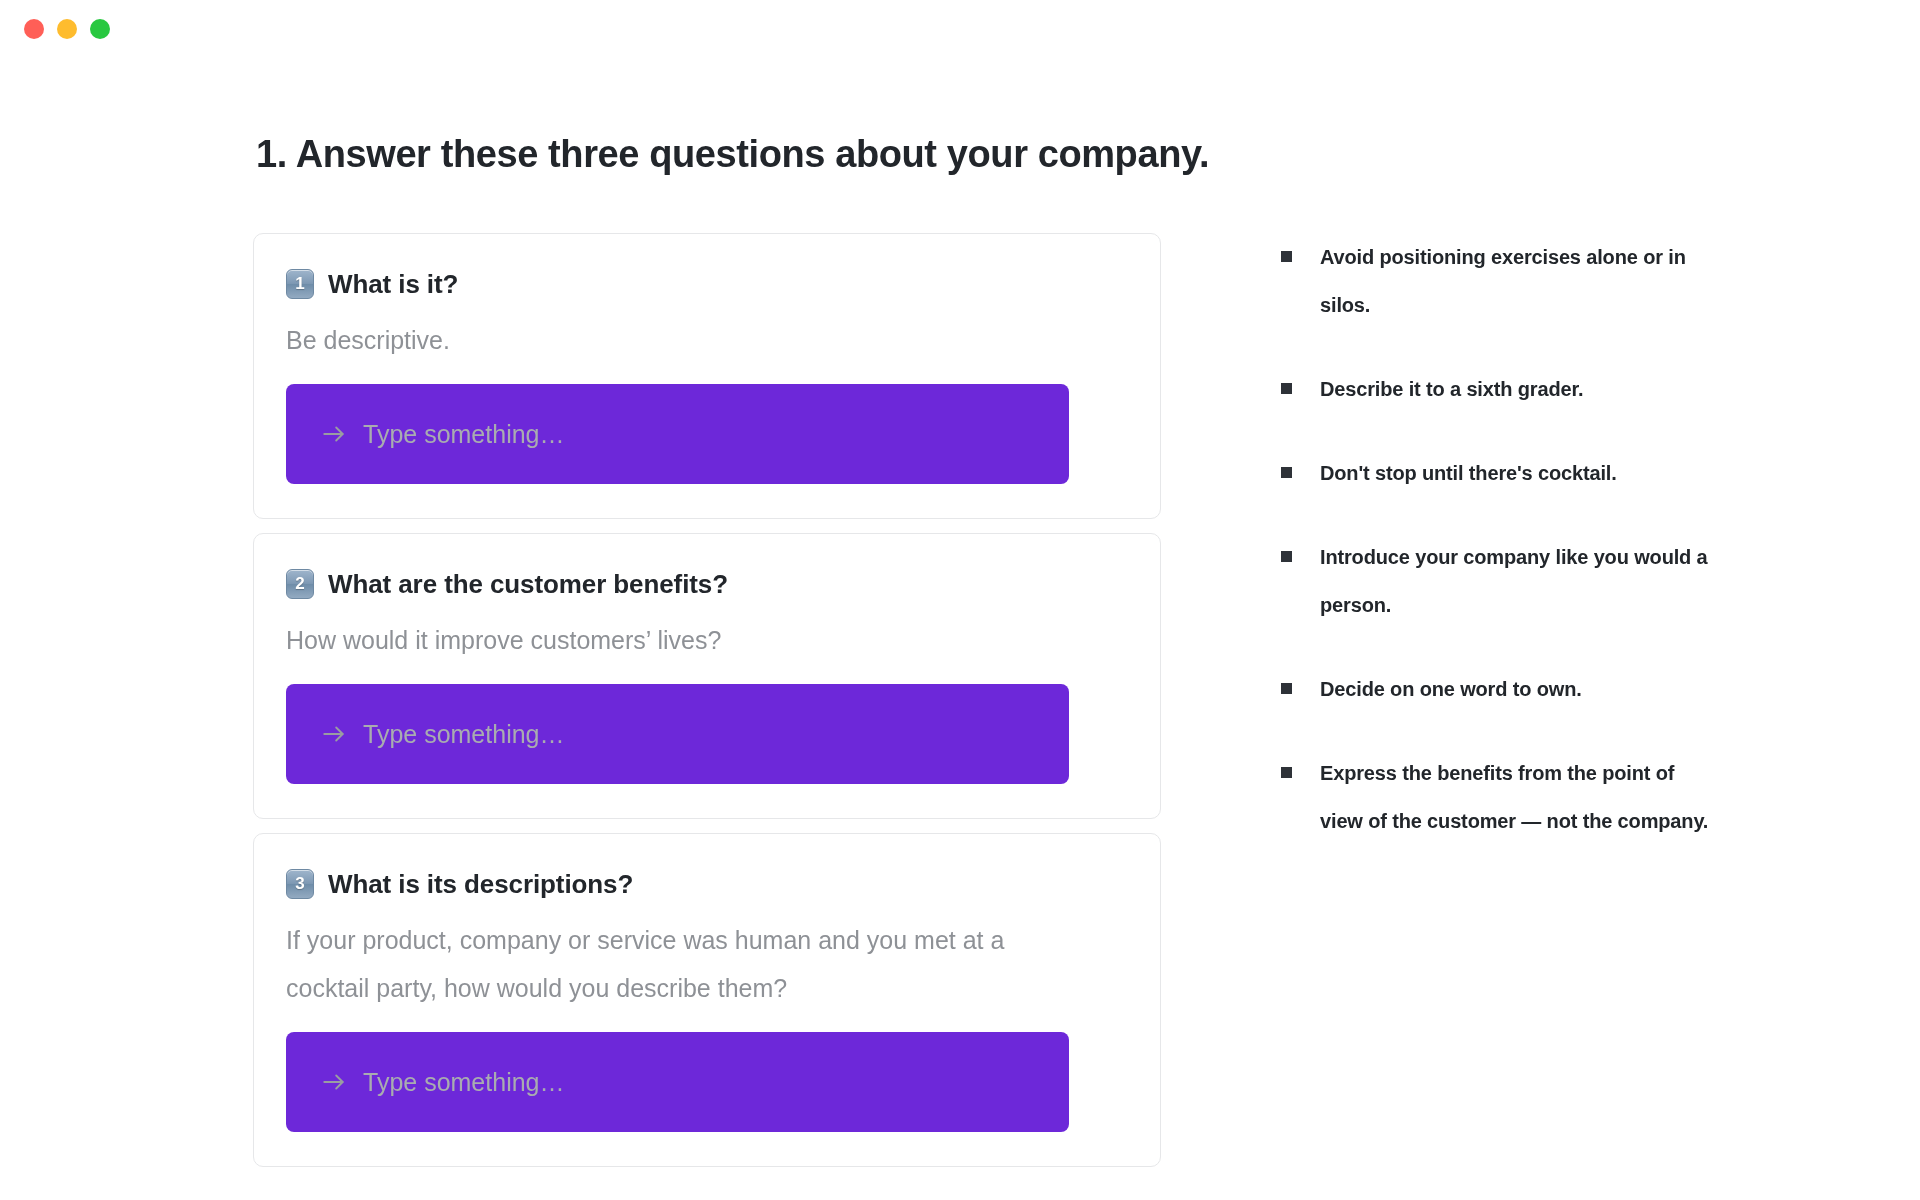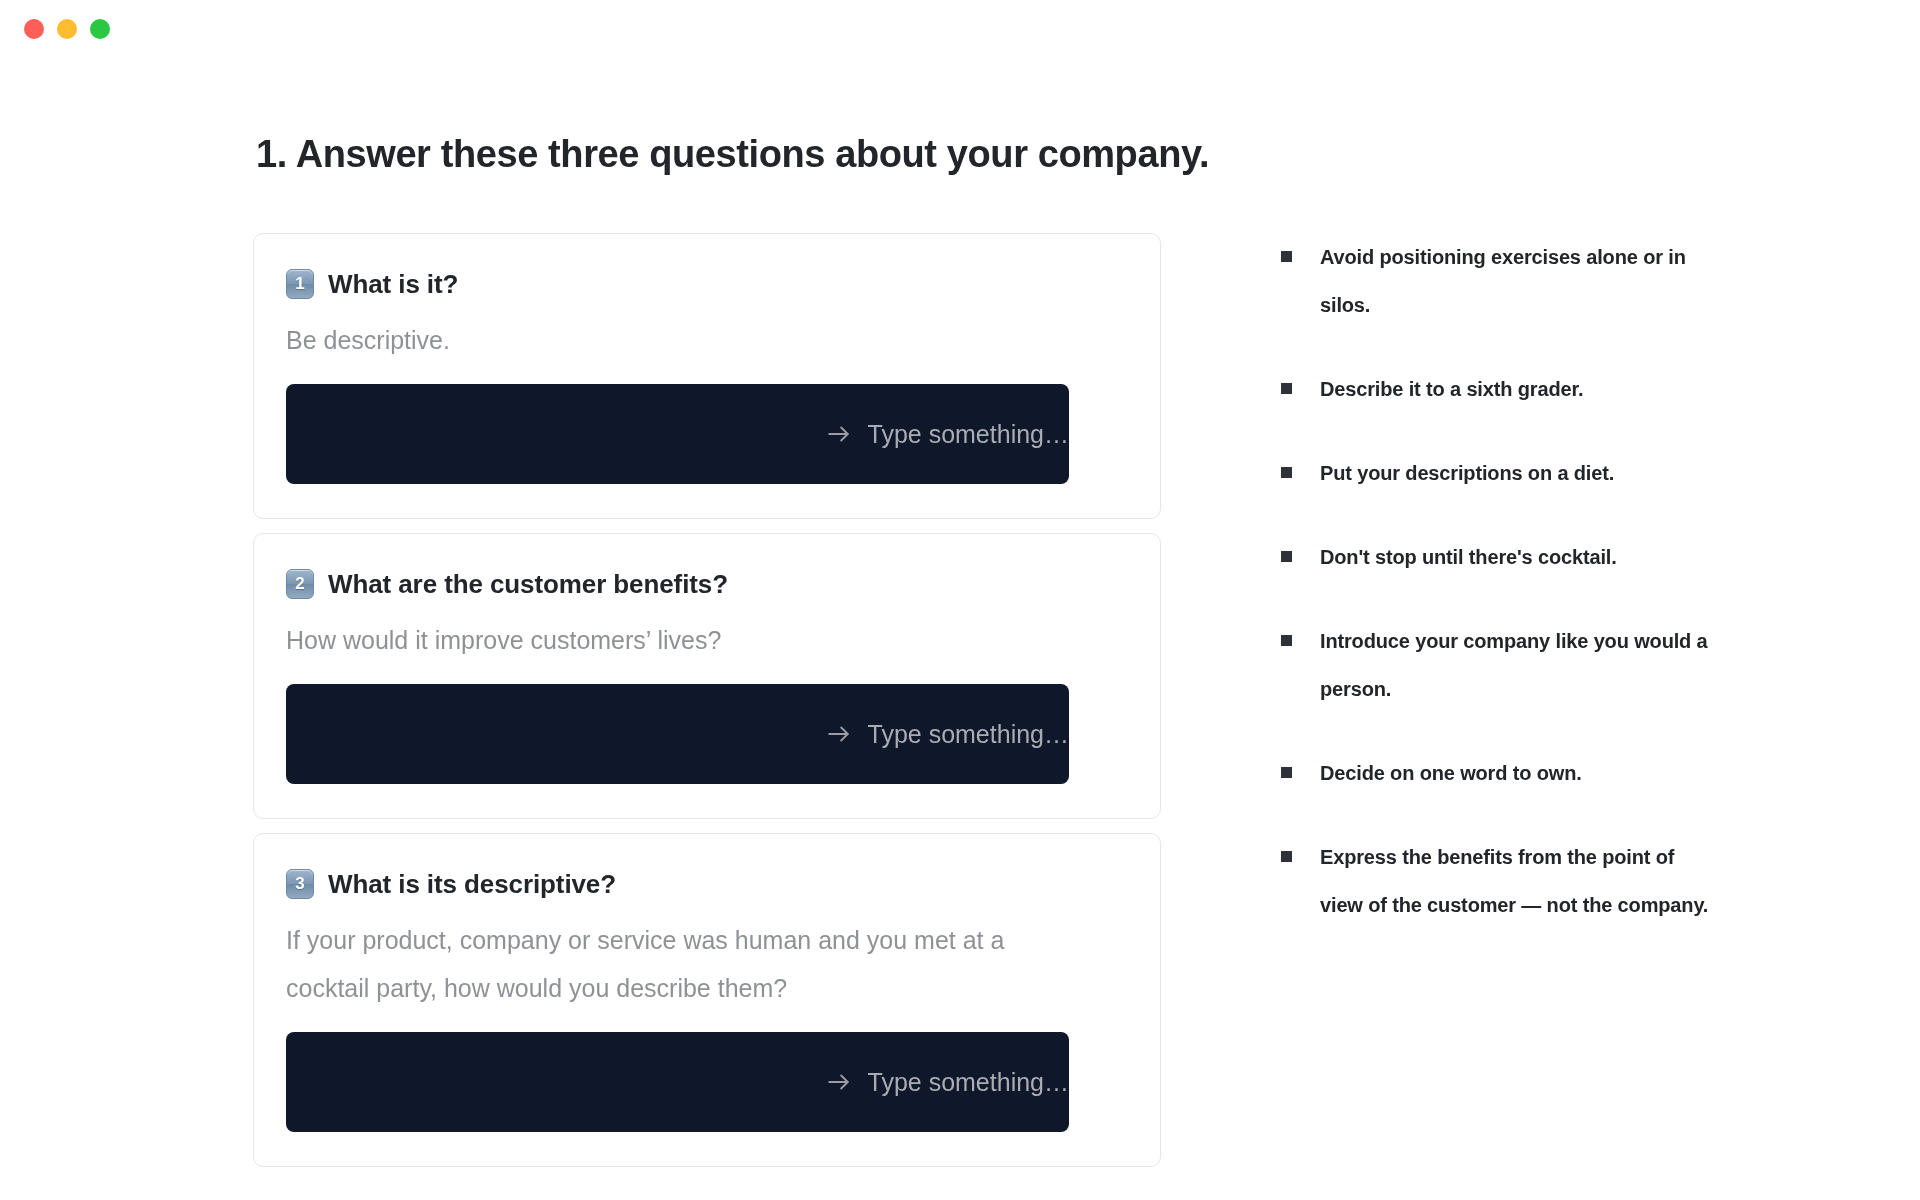--- a/index.html
+++ b/index.html
@@ -118,28 +118,27 @@
     font-weight: 400;
     color: #8e9196;
     line-height: 48px;
     max-width: 790px;
   }
 
   .q-input {
     margin-top: 20px;
     width: 783px;
     height: 100px;
-    background: #0f172a;
+    background: #6d28d9;
     border-radius: 8px;
     display: flex;
     align-items: center;
     padding-left: 35px;
     gap: 16px;
     cursor: text;
-    justify-content: flex-end;
   }
 
   .arrow-icon {
     flex: 0 0 auto;
     width: 26px;
     height: 26px;
     color: #9a9da1;
     display: block;
   }
 
@@ -226,21 +225,21 @@
           <line x1="3" y1="12" x2="20" y2="12"></line>
           <polyline points="14,6 20,12 14,18"></polyline>
         </svg>
         <span class="q-placeholder">Type something…</span>
       </div>
     </div>
 
     <div class="question-card">
       <div class="q-head">
         <div class="keycap">3</div>
-        <div class="q-title">What is its descriptive?</div>
+        <div class="q-title">What is its descriptions?</div>
       </div>
       <div class="q-desc">If your product, company or service was human and you met at a cocktail party, how would you describe them?</div>
       <div class="q-input">
         <svg class="arrow-icon" viewBox="0 0 24 24" fill="none" stroke="currentColor" stroke-width="1.7" stroke-linecap="round" stroke-linejoin="round">
           <line x1="3" y1="12" x2="20" y2="12"></line>
           <polyline points="14,6 20,12 14,18"></polyline>
         </svg>
         <span class="q-placeholder">Type something…</span>
       </div>
     </div>
@@ -252,24 +251,20 @@
     <div class="tip-item">
       <span class="tip-bullet"></span>
       <span class="tip-text">Avoid positioning exercises alone or in silos.</span>
     </div>
 
     <div class="tip-item">
       <span class="tip-bullet"></span>
       <span class="tip-text">Describe it to a sixth grader.</span>
     </div>
 
-    <div class="tip-item">
-      <span class="tip-bullet"></span>
-      <span class="tip-text">Put your descriptions on a diet.</span>
-    </div>
 
     <div class="tip-item">
       <span class="tip-bullet"></span>
       <span class="tip-text">Don't stop until there's cocktail.</span>
     </div>
 
     <div class="tip-item">
       <span class="tip-bullet"></span>
       <span class="tip-text">Introduce your company like you would a person.</span>
     </div>

